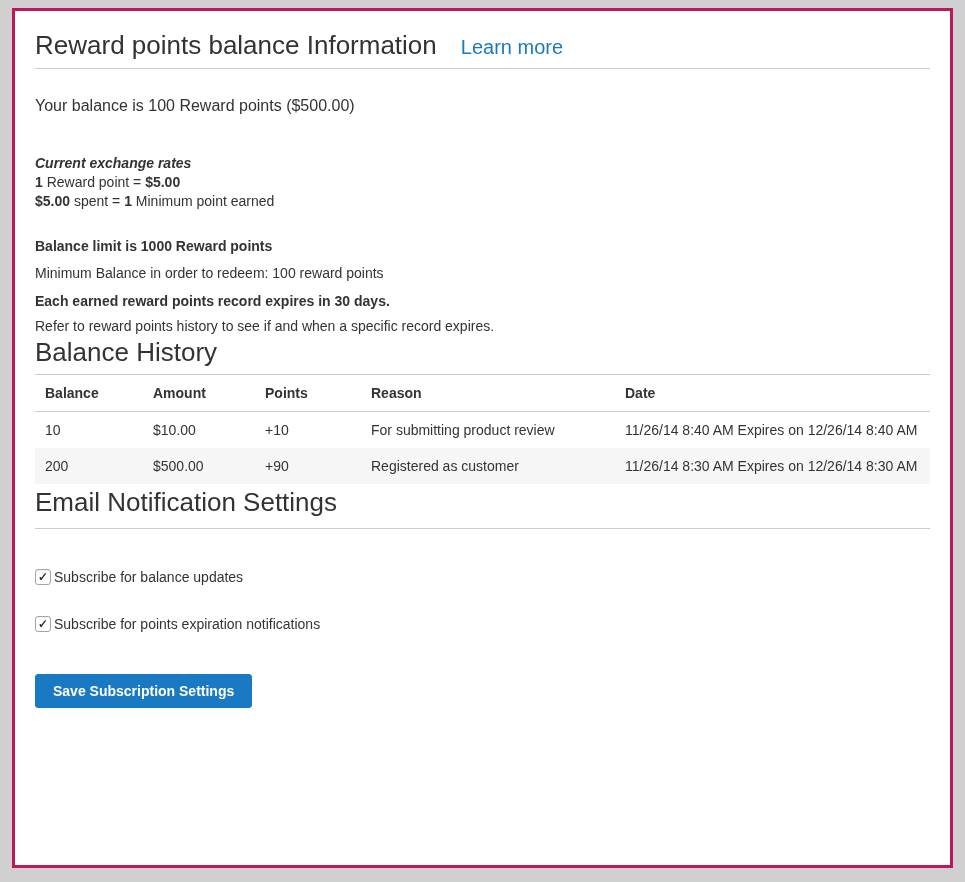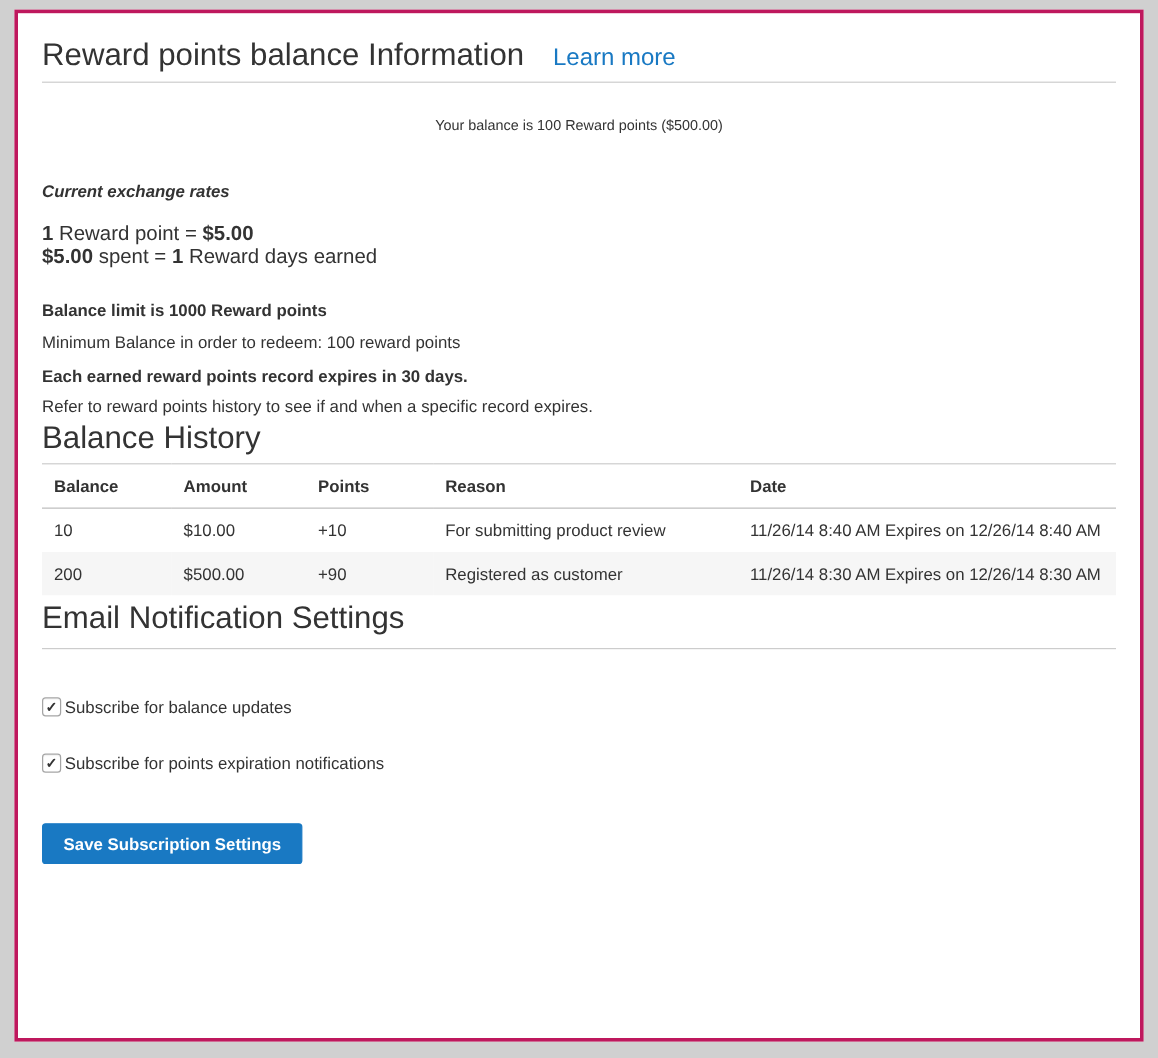--- a/index.html
+++ b/index.html
@@ -43,26 +43,25 @@
   }
   .title-divider {
     border: 0;
     border-top: 1px solid #cccccc;
     margin: 5px 0 0 0;
   }
 
   
   .balance-summary {
     margin-top: 28px;
-    font-size: 12px;
-    text-align: center;
+    font-size: 16px;
   }
   .bold-line { font-weight: 700; font-size: 14px; }
   .exchange-heading { margin-top: 40px; font-style: italic; }
-  .rates { margin-top: 18px; line-height: 19px; font-size: 17px; }
+  .rates { margin-top: 2px; line-height: 19px; font-size: 14px; }
   .rates b { font-weight: 700; }
   .balance-limit { margin-top: 27px; }
   .min-balance { margin-top: 11px; }
   .expiry-bold { margin-top: 12px; }
   .expiry-note { margin-top: 9px; }
 
   
   h2.section-heading {
     margin: 0;
     font-size: 26px;
@@ -159,21 +158,21 @@
   </div>
   <hr class="title-divider">
 
   
   <div class="balance-summary">Your balance is 100 Reward points ($500.00)</div>
 
   
   <div class="bold-line exchange-heading">Current exchange rates</div>
   <div class="rates">
     <div><b>1</b><span> Reward point = </span><b>$5.00</b></div>
-    <div><b>$5.00</b><span> spent = </span><b>1</b><span> Reward days earned</span></div>
+    <div><b>$5.00</b><span> spent = </span><b>1</b><span> Minimum point earned</span></div>
   </div>
 
   <div class="bold-line balance-limit">Balance limit is 1000 Reward points</div>
   <div class="min-balance">Minimum Balance in order to redeem: 100 reward points</div>
 
   <div class="bold-line expiry-bold">Each earned reward points record expires in 30 days.</div>
   <div class="expiry-note">Refer to reward points history to see if and when a specific record expires.</div>
 
   
   <h2 class="section-heading history-heading">Balance History</h2>

